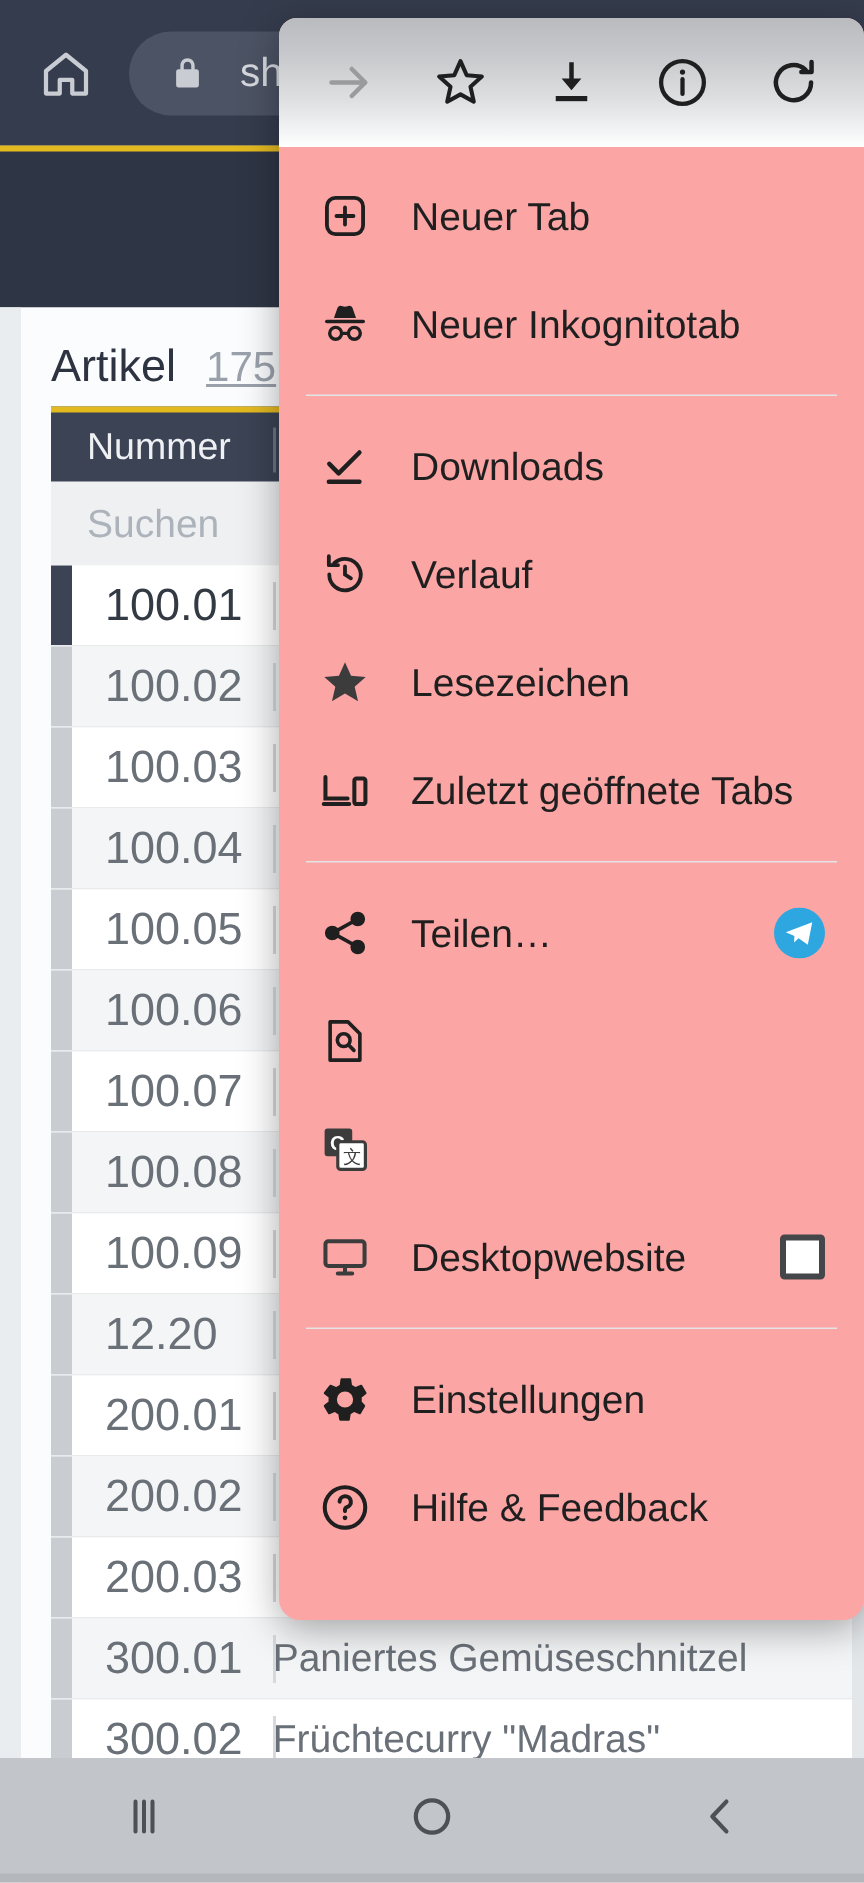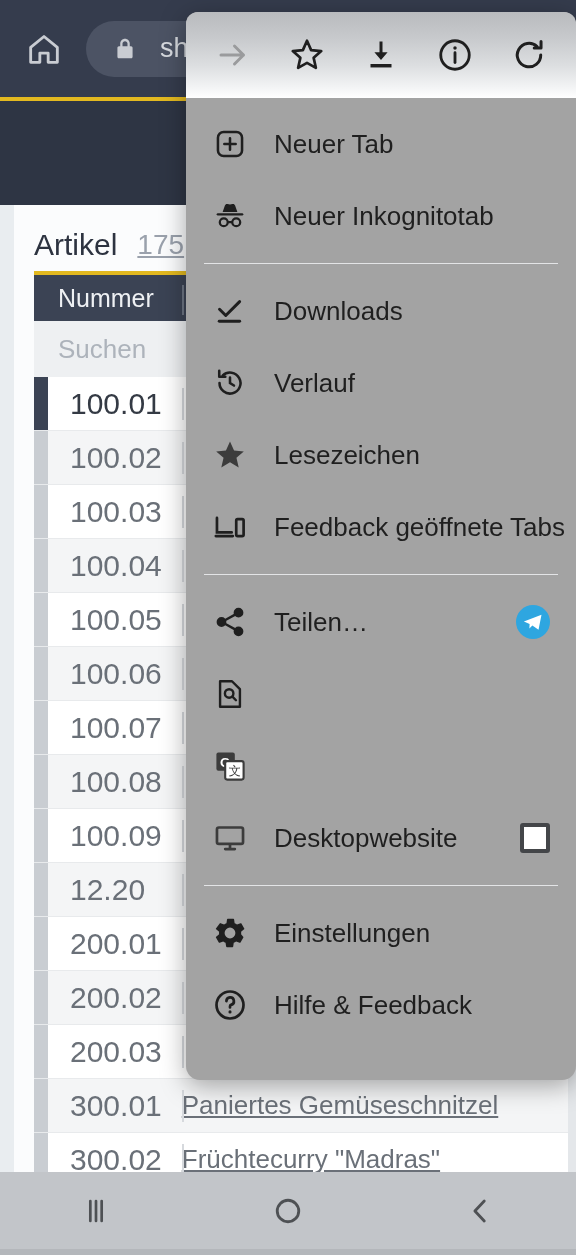--- a/index.html
+++ b/index.html
@@ -67,35 +67,35 @@
   }
   .row {
     height:54px; display:flex; align-items:center; position:relative;
     border-bottom:1px solid #e8eaec;
   }
   .row .gutter { position:absolute; left:0; top:0; width:14px; height:100%;
     background:#c9cdd2; }
   .row .num { margin-left:36px; font-size:30px; color:#6a7078; }
   .row .cdiv { position:absolute; left:148px; top:11px; width:2px;
     height:32px; background:#d6d9dd; }
-  .row .nm { margin-left:20px; font-size:26px; color:#6a7078;text-decoration:underline; }
+  .row .nm { margin-left:20px; font-size:26px; color:#6a7078; }
   .row.odd { background:#ffffff; }
   .row.even { background:#f4f5f6; }
   .row.first .gutter { background:#3b4354; }
   .row.first .num { color:#343a44; }
 
   .right-sliver { position:absolute; right:0; top:97px; width:8px;
     bottom:83px; background:#e4e7ea; }
   .right-sliver i { position:absolute; right:0; width:8px; background:#3b4354;
     display:block; }
 
   
   .menu {
     position:absolute; left:186px; top:12px; width:390px; height:1068px;
-    background:#a3a3a3; border-radius:12px 12px 14px 14px;
+    background:#fca5a5; border-radius:12px 12px 14px 14px;
     box-shadow:0 6px 26px rgba(0,0,0,.34);
     overflow:hidden;
   }
   .menu-topbar {
     height:86px; display:flex; align-items:center;
     justify-content:space-around; padding:0 10px;
     background:linear-gradient(180deg,#b9bbbe 0%,#c6c8cb 28%,#dcdee0 62%,#f3f4f5 88%,#ffffff 100%);
   }
   .menu-topbar .tbtn { width:56px; height:56px; display:flex;
     align-items:center; justify-content:center; }
@@ -375,21 +375,21 @@
     </div>
 
     <div class="mi">
       <span class="ic">
         <svg viewBox="0 0 24 24" width="34" height="34" fill="none" stroke="#1f1f1f" stroke-width="1.9">
           <path d="M2.8 5.6v10.2h10.4" stroke-linecap="round"></path>
           <path d="M2 18.4h12" stroke-linecap="round"></path>
           <rect x="16.4" y="6.4" width="5.2" height="12" rx="1"></rect>
         </svg>
       </span>
-      <span class="lb">Feedback geöffnete Tabs</span>
+      <span class="lb">Zuletzt geöffnete Tabs</span>
     </div>
 
     <div class="sep"></div>
 
     <div class="mi">
       <span class="ic">
         <svg viewBox="0 0 24 24" width="34" height="34" fill="none" stroke="#1f1f1f" stroke-width="1.7">
           <circle cx="18" cy="5.4" r="2.6" fill="#1f1f1f"></circle>
           <circle cx="6" cy="12" r="2.6" fill="#1f1f1f"></circle>
           <circle cx="18" cy="18.6" r="2.6" fill="#1f1f1f"></circle>

